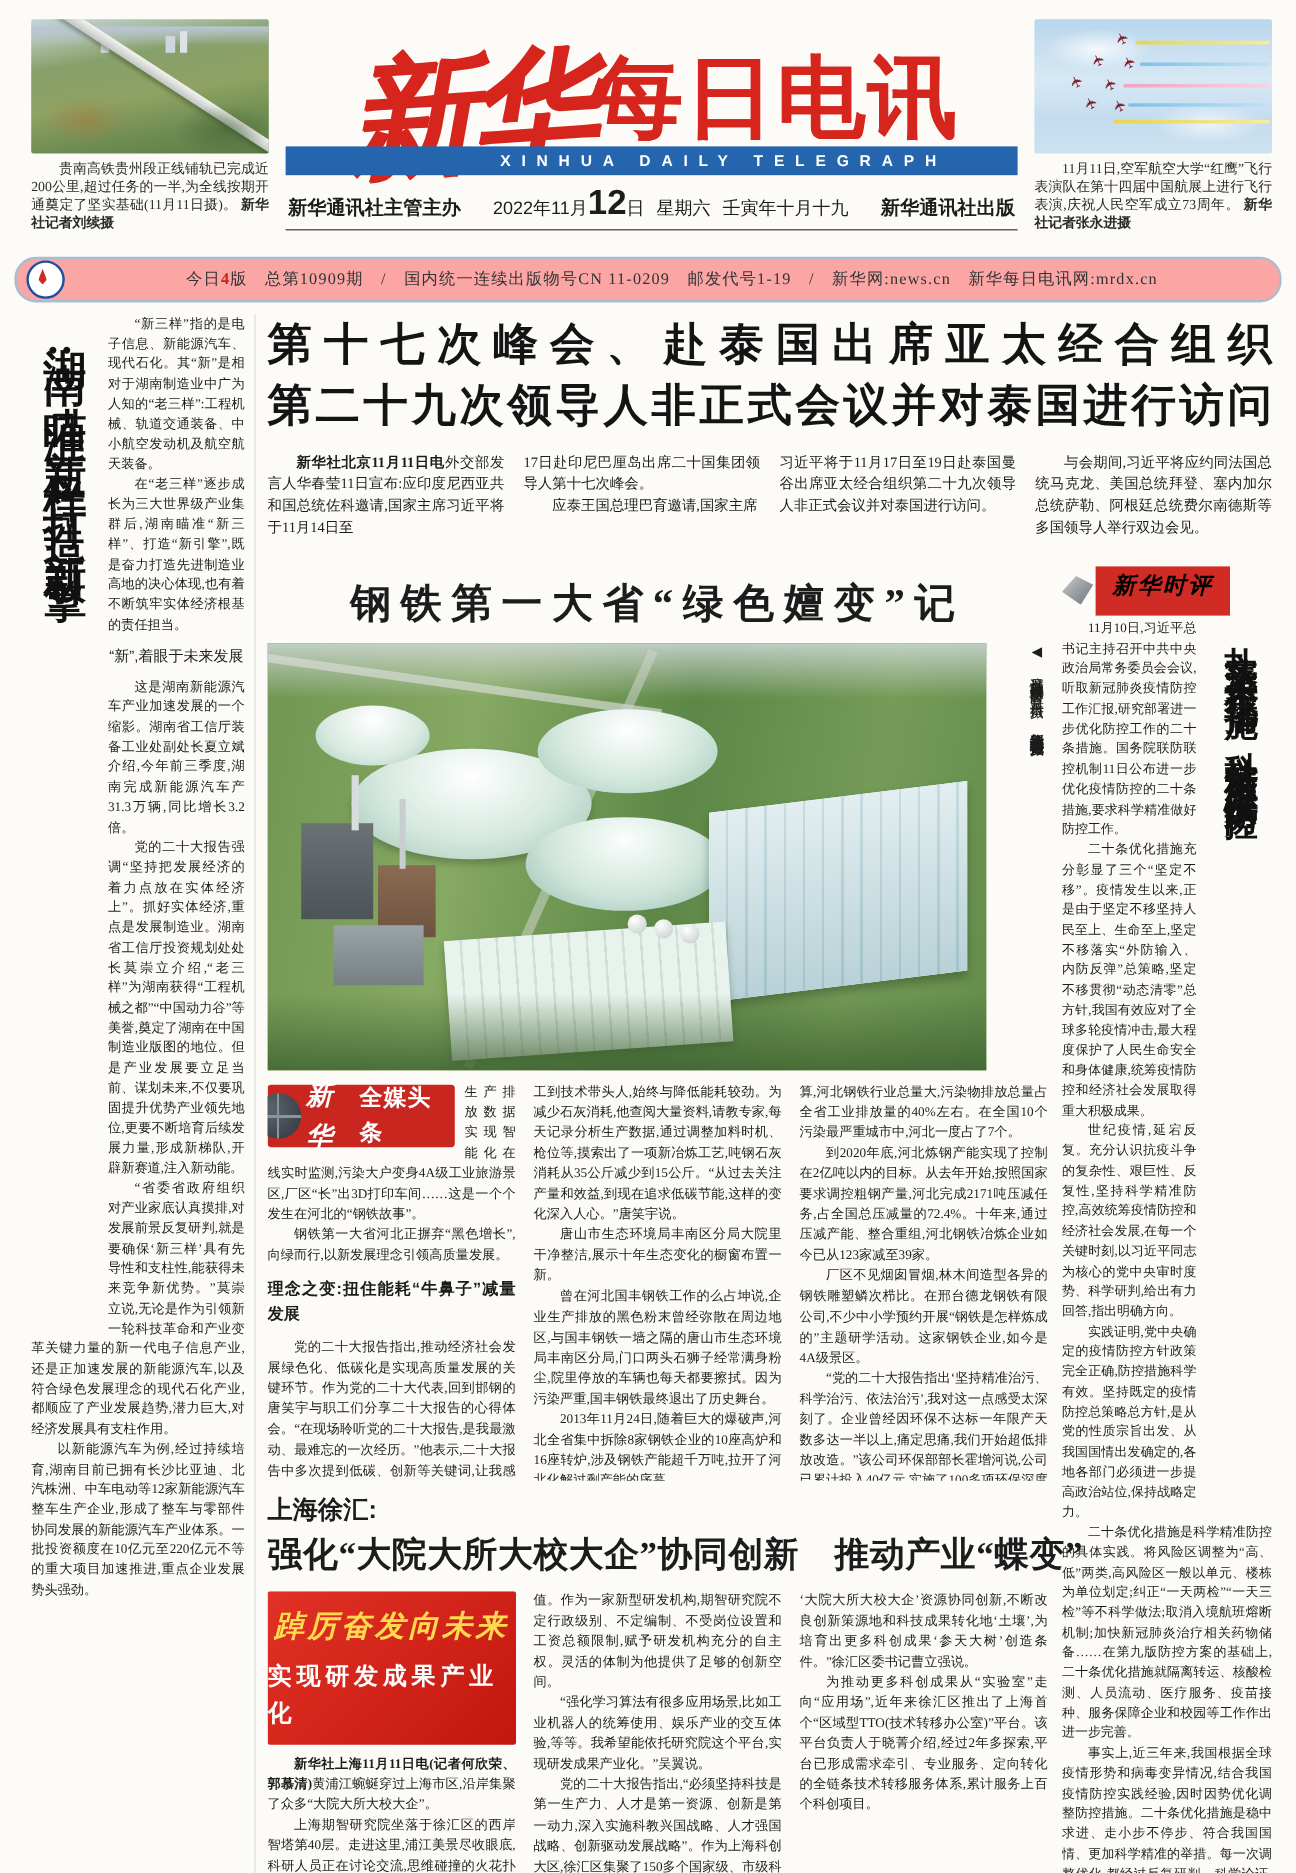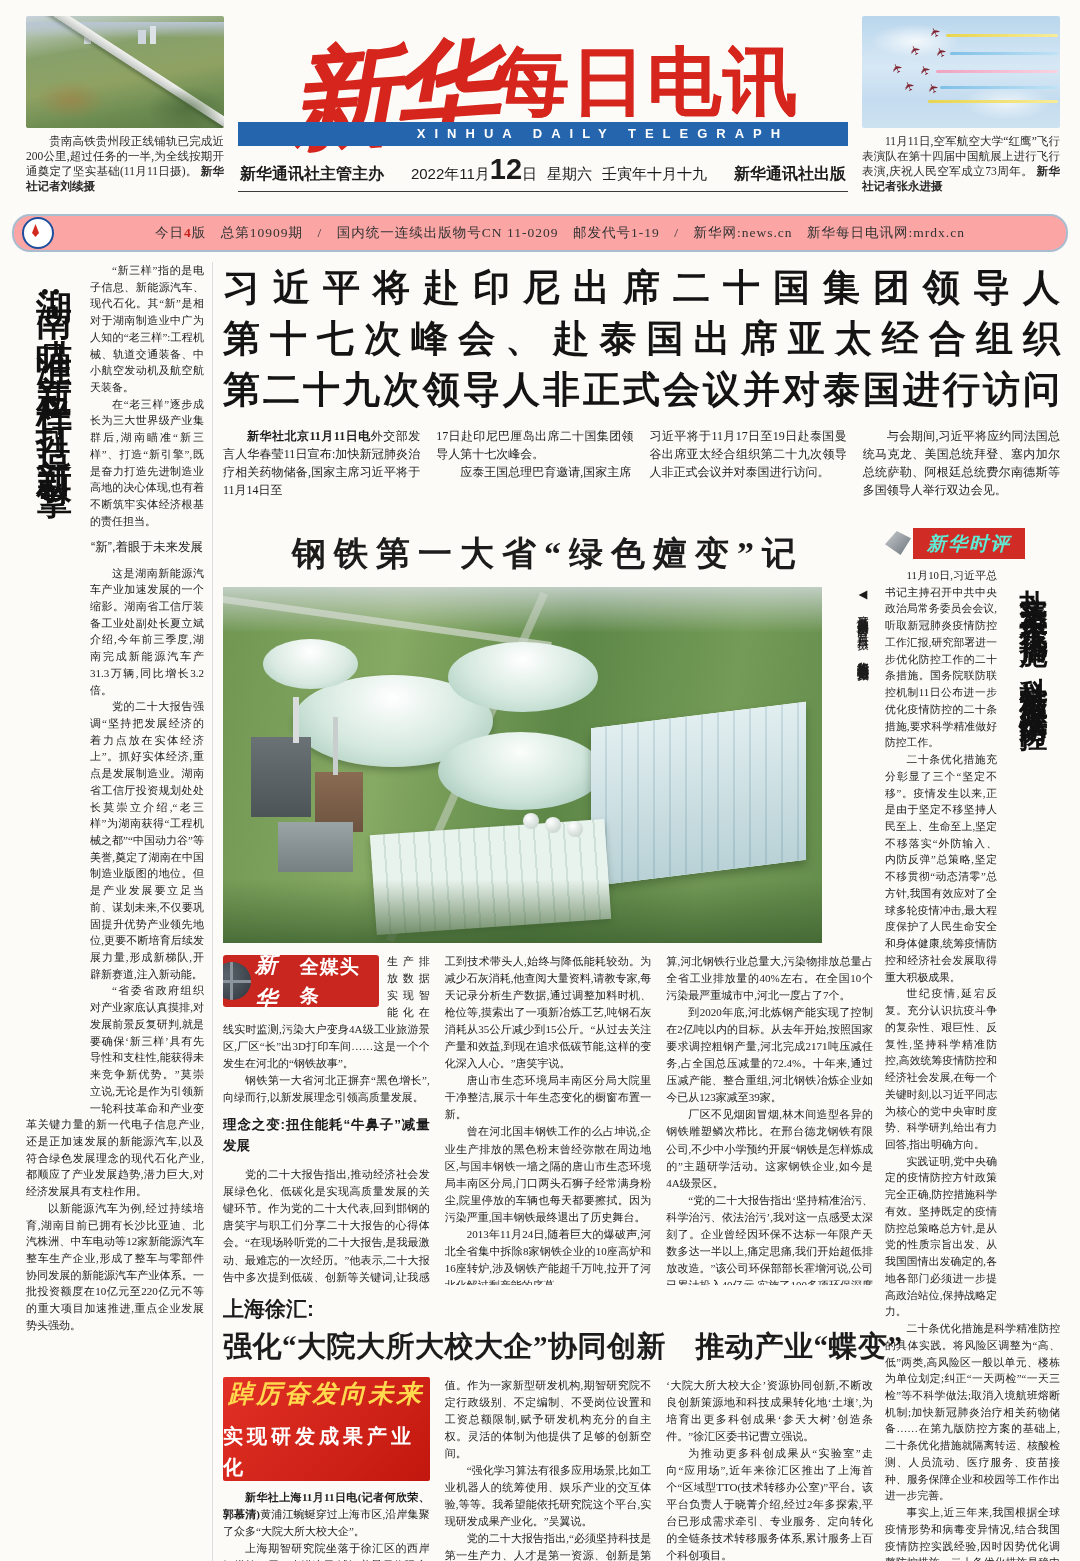--- a/index.html
+++ b/index.html
@@ -82,34 +82,34 @@
   .qmtt .scr{color:#fff;font-style:italic;font-weight:700;font-size:22px;margin-left:4px;
              font-family:"DejaVu Serif",serif;letter-spacing:-1px;}
   .qmtt .lbl{color:#fff;font-weight:700;font-size:19px;font-family:"Liberation Sans",sans-serif;
              margin-left:3px;letter-spacing:1px;}
   .shanghai{margin-top:10px;flex:1;min-height:0;display:flex;flex-direction:column;}
   .sh-kick{font-size:21px;font-weight:700;font-family:"Liberation Sans",sans-serif;}
   .sh-hl{font-size:29px;font-weight:700;letter-spacing:0.5px;margin:4px 0 10px;white-space:nowrap;}
   .sh-cols{display:flex;gap:15px;flex:1;min-height:0;overflow:hidden;
            font-size:11px;line-height:1.55;}
   .sh-cols > div{flex:1;min-width:0;}
-  .redbox{height:104px;background:linear-gradient(135deg,#e23126,#c2170e);border-radius:2px;
+  .redbox{height:128px;background:linear-gradient(135deg,#e23126,#c2170e);border-radius:2px;
           display:flex;flex-direction:column;align-items:center;justify-content:center;
           margin-bottom:8px;}
   .redbox .l1{color:#ffd94e;font-size:25px;font-weight:700;font-style:italic;
               letter-spacing:3px;font-family:"DejaVu Serif",serif;}
   .redbox .l2{color:#fff;font-size:20px;font-weight:700;letter-spacing:4px;margin-top:8px;
               font-family:"Liberation Sans",sans-serif;}
   
   .comm{flex:1;min-width:0;display:flex;flex-direction:column;}
   .comm-badge-row{display:flex;align-items:center;height:32px;flex:none;margin-bottom:8px;}
   .pennib{width:26px;height:24px;background:linear-gradient(135deg,#c9ccd0,#8f969c 60%,#6d747a);
           clip-path:polygon(0 55%,45% 0,100% 30%,60% 100%);flex:none;}
-  .comm-badge{background:#d02b24;color:#5eead4;font-weight:700;font-style:italic;font-size:19px;
-              padding:3px 14px 2px;letter-spacing:2px;margin-left:2px;
+  .comm-badge{background:#d02b24;color:#000000;font-weight:700;font-style:italic;font-size:19px;
+              padding:3px 14px 12px;letter-spacing:2px;margin-left:2px;
               font-family:"Liberation Sans",sans-serif;}
   .comm-body{flex:1;min-height:0;overflow:hidden;font-size:10.8px;line-height:1.55;}
   .comm-vhead{float:right;writing-mode:vertical-rl;width:54px;height:742px;line-height:54px;
               font-size:28px;font-weight:700;letter-spacing:5px;margin-left:9px;color:#111;}
   
   .shape{position:absolute;}
   .jet{position:absolute;font-size:13px;color:#7e1f2c;transform:rotate(-115deg);}
   .trail{position:absolute;height:3px;border-radius:2px;}
 </style>
 </head>
@@ -193,27 +193,26 @@
           <p>党的二十大报告强调“坚持把发展经济的着力点放在实体经济上”。抓好实体经济,重点是发展制造业。湖南省工信厅投资规划处处长莫崇立介绍,“老三样”为湖南获得“工程机械之都”“中国动力谷”等美誉,奠定了湖南在中国制造业版图的地位。但是产业发展要立足当前、谋划未来,不仅要巩固提升优势产业领先地位,更要不断培育后续发展力量,形成新梯队,开辟新赛道,注入新动能。</p>
           <p>“省委省政府组织对产业家底认真摸排,对发展前景反复研判,就是要确保‘新三样’具有先导性和支柱性,能获得未来竞争新优势。”莫崇立说,无论是作为引领新一轮科技革命和产业变革关键力量的新一代电子信息产业,还是正加速发展的新能源汽车,以及符合绿色发展理念的现代石化产业,都顺应了产业发展趋势,潜力巨大,对经济发展具有支柱作用。</p>
           <p>以新能源汽车为例,经过持续培育,湖南目前已拥有长沙比亚迪、北汽株洲、中车电动等12家新能源汽车整车生产企业,形成了整车与零部件协同发展的新能源汽车产业体系。一批投资额度在10亿元至220亿元不等的重大项目加速推进,重点企业发展势头强劲。</p>
         </div>
     </aside>
 
     <div class="rightarea">
 
       <div class="lead">
         <div class="lead-hl">
-            <p>习近平将赴印尼出席二十国集团领导人</p>
             <p>第十七次峰会、赴泰国出席亚太经合组织</p>
             <p>第二十九次领导人非正式会议并对泰国进行访问</p>
           </div>
         <div class="lead-cols bodytext">
           <div>
-            <p><b>新华社北京11月11日电</b><span>外交部发言人华春莹11日宣布:加快新冠肺炎治疗相关药物储备,国家主席习近平将于11月14日至</span></p>
+            <p><b>新华社北京11月11日电</b><span>外交部发言人华春莹11日宣布:应印度尼西亚共和国总统佐科邀请,国家主席习近平将于11月14日至</span></p>
           </div>
           <div>
               <p class="pc">17日赴印尼巴厘岛出席二十国集团领导人第十七次峰会。</p>
               <p>应泰王国总理巴育邀请,国家主席</p>
             </div>
           <div>
               <p class="pc">习近平将于11月17日至19日赴泰国曼谷出席亚太经合组织第二十九次领导人非正式会议并对泰国进行访问。</p>
             </div>
           <div>
               <p>与会期间,习近平将应约同法国总统马克龙、美国总统拜登、塞内加尔总统萨勒、阿根廷总统费尔南德斯等多国领导人举行双边会见。</p>

